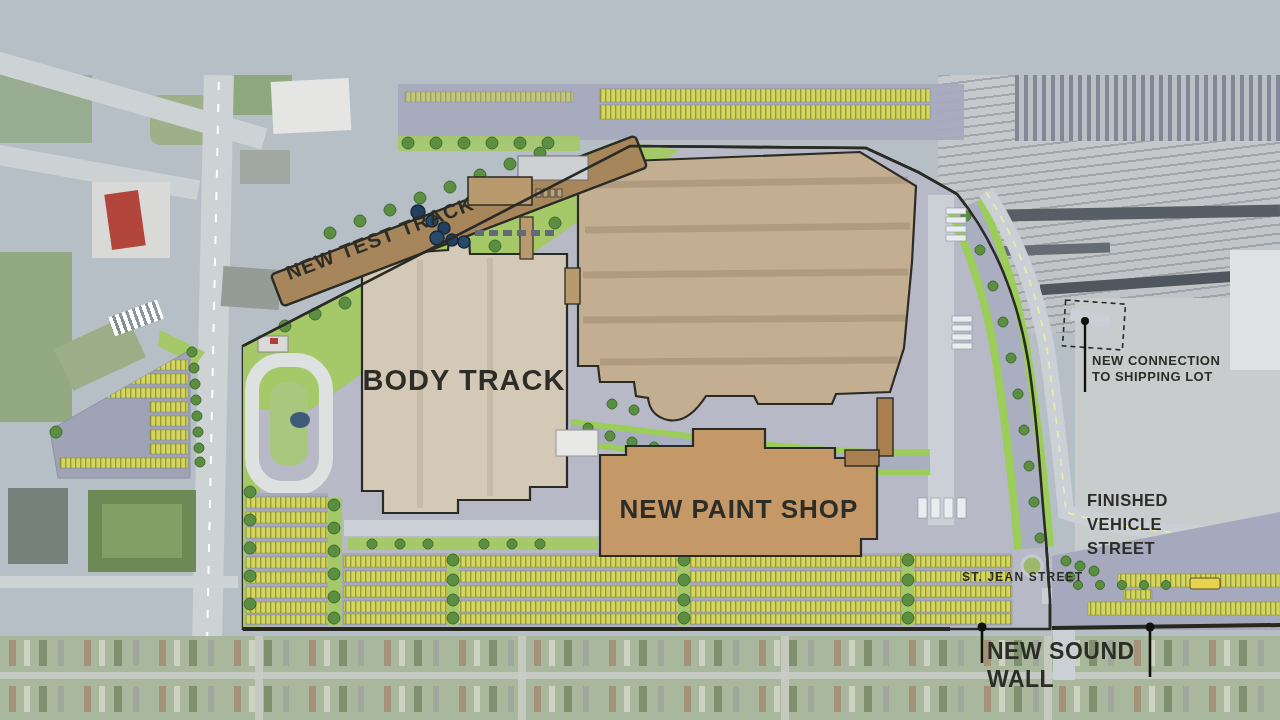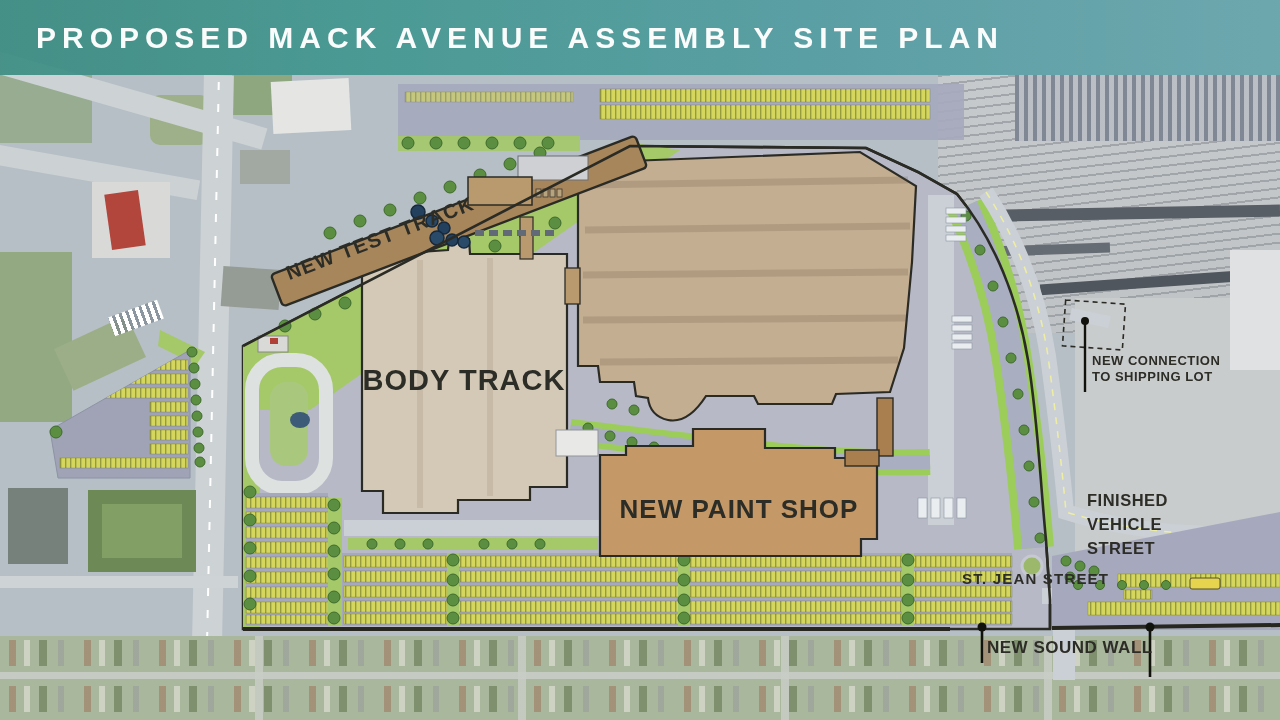--- a/index.html
+++ b/index.html
@@ -47,22 +47,22 @@
   .lbl{position:absolute;font-weight:bold;color:var(--label-ink);white-space:pre-line;
        letter-spacing:1px;line-height:1.2;}
   .lbl-track{left:280px;top:226px;width:200px;font-size:20px;text-align:center;
              transform:rotate(-21deg);letter-spacing:1.5px;}
   .lbl-ga{left:616px;top:241px;width:300px;font-size:24px;text-align:center;letter-spacing:1.5px;}
   .lbl-bs{left:344px;top:363px;width:240px;font-size:29px;text-align:center;}
   .lbl-ps{left:589px;top:494px;width:300px;font-size:26px;text-align:center;}
   .lbl-tm{left:16px;top:414px;width:200px;font-size:19px;text-align:center;letter-spacing:.5px;}
   .lbl-ship{left:1092px;top:353px;width:180px;font-size:13px;letter-spacing:.5px;}
   .lbl-fvs{left:1087px;top:489px;width:130px;font-size:16.5px;line-height:1.45;letter-spacing:.5px;}
-  .lbl-sj{left:962px;top:570px;width:160px;font-size:15px;letter-spacing:1.2px;}
-  .lbl-sw{left:987px;top:638px;width:180px;font-size:17px;letter-spacing:.5px;}
+  .lbl-sj{left:962px;top:570px;width:160px;font-size:12px;letter-spacing:1.2px;}
+  .lbl-sw{left:987px;top:638px;width:180px;font-size:23px;letter-spacing:.5px;}
   
   .banner{position:absolute;left:0;top:0;width:1280px;height:75px;z-index:8;}
   .banner-bg{position:absolute;inset:0;opacity:.88;
      background:linear-gradient(90deg,var(--banner-teal-left) 0%,#3d958e 30%,#4f9ba0 65%,var(--banner-teal-right) 100%);}
   .banner h1{position:absolute;left:36px;top:0;margin:0;line-height:76px;font-size:30px;
      font-weight:bold;color:var(--title-text);letter-spacing:6px;white-space:nowrap;}
 </style>
 </head>
 <body>
 
@@ -405,18 +405,14 @@
     <div class="lbl lbl-ps">NEW PAINT SHOP</div>
     <div class="lbl lbl-ship">NEW CONNECTION
 TO SHIPPING LOT</div>
     <div class="lbl lbl-fvs">FINISHED
 VEHICLE
 STREET</div>
     <div class="lbl lbl-sj">ST. JEAN STREET</div>
     <div class="lbl lbl-sw">NEW SOUND WALL</div>
   </div>
 
-  <header class="banner">
-    <div class="banner-bg"></div>
-    <h1>PROPOSED MACK AVENUE ASSEMBLY SITE PLAN</h1>
-  </header>
 
 </div>
 
 </body></html>

